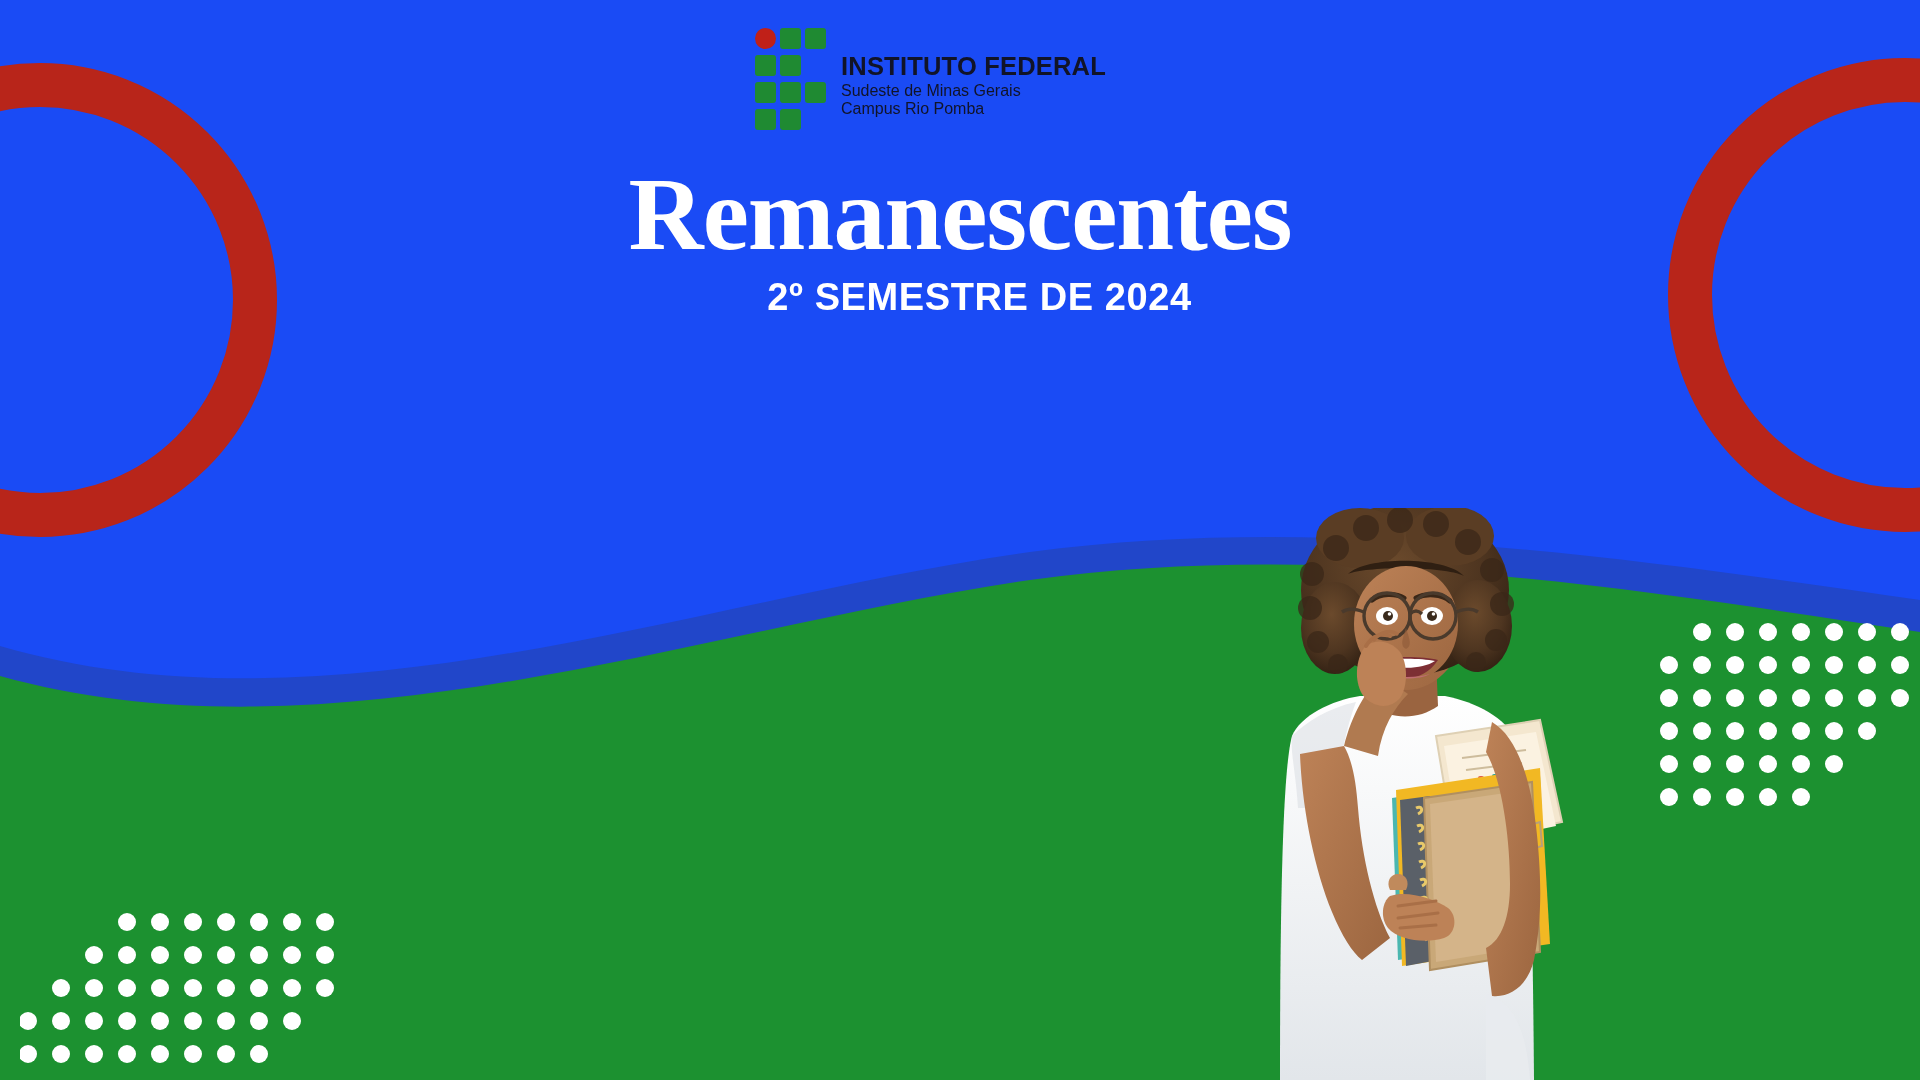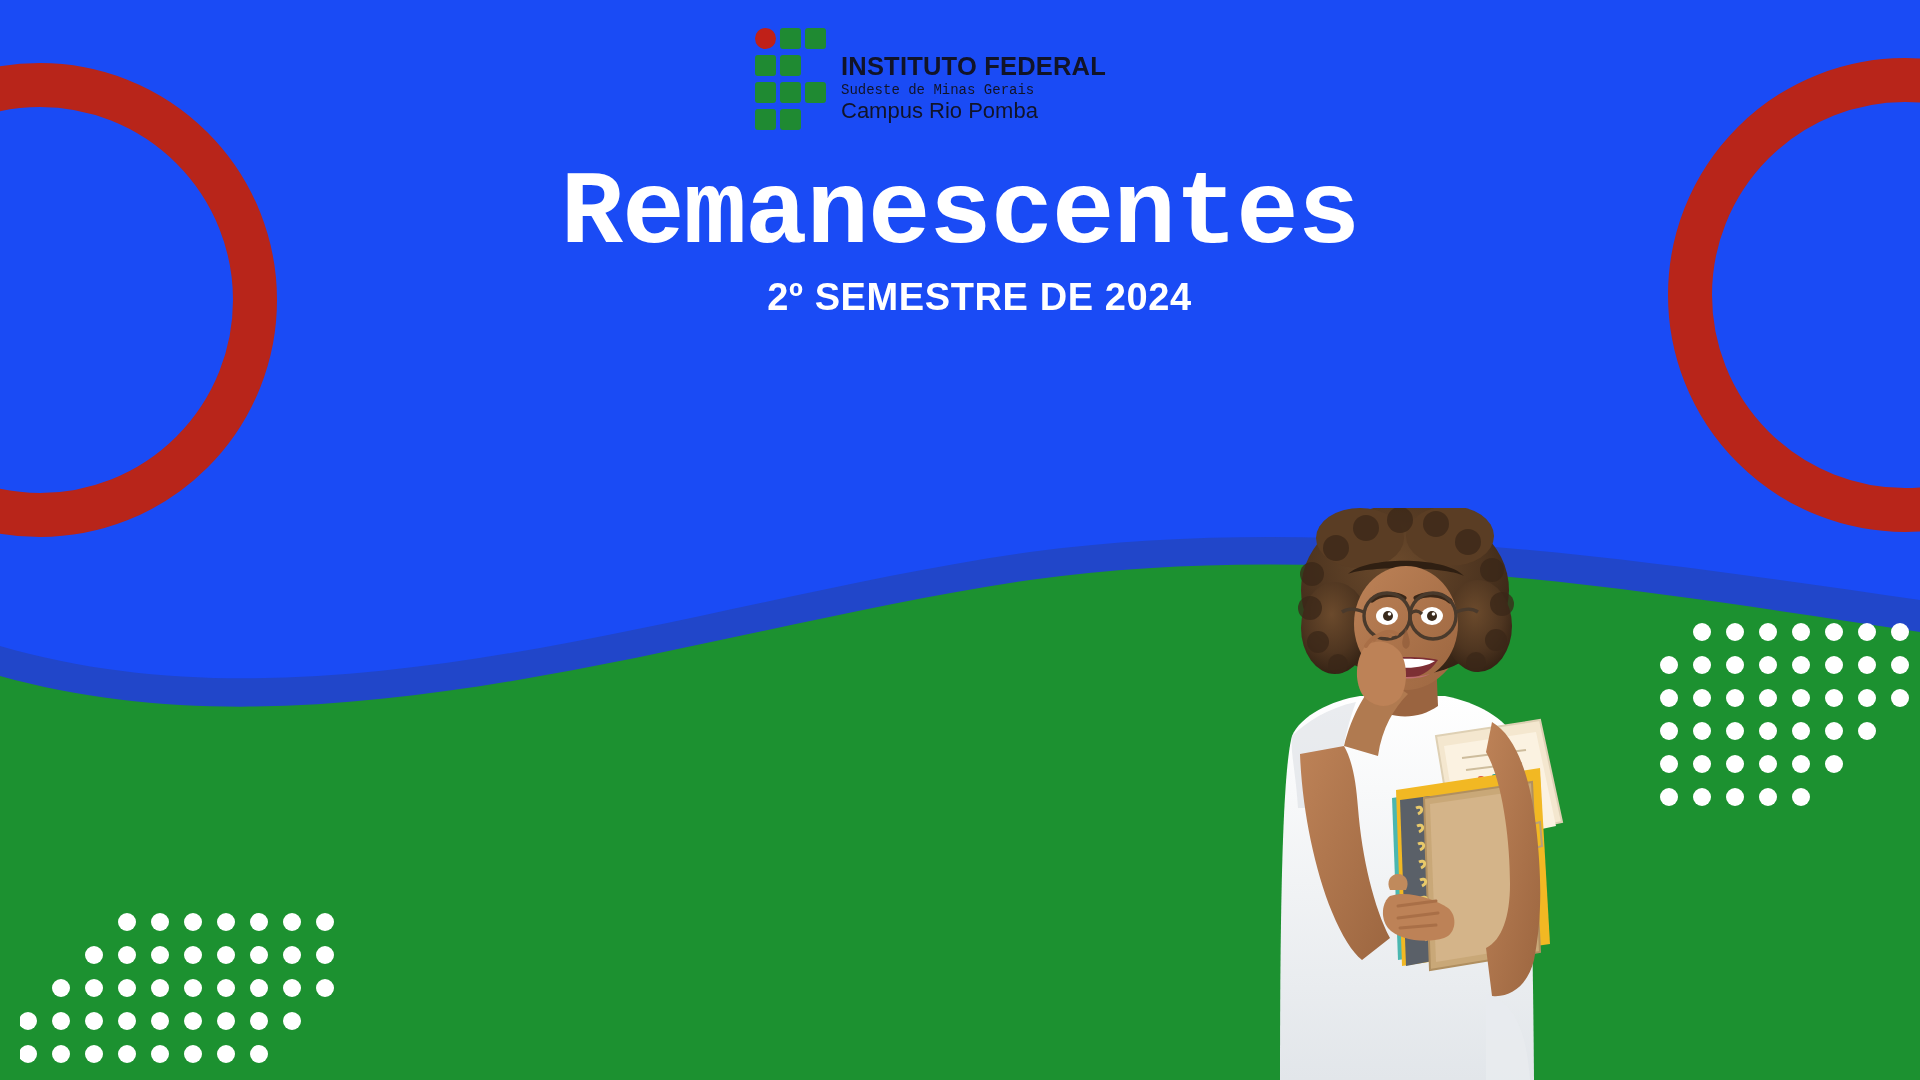--- a/index.html
+++ b/index.html
@@ -15,38 +15,38 @@
   .bg-svg{ position:absolute; inset:0; width:1920px; height:1080px; }
 
   
   .logo-block{
     position:absolute; left:755px; top:28px;
     display:flex; align-items:flex-start; gap:14px;
   }
   .logo-mark{ width:72px; height:104px; flex:none; }
   .logo-text{ padding-top:24px; color:#111428; line-height:1.16; }
   .logo-l1{ font-size:25.5px; font-weight:bold; letter-spacing:0.2px; white-space:nowrap; }
-  .logo-l2{ font-size:14px; font-weight:400; white-space:nowrap;font-family:Liberation Mono, monospace; }
-  .logo-l3{ font-size:22px; font-weight:400; white-space:nowrap; }
+  .logo-l2{ font-size:16px; font-weight:400; white-space:nowrap; }
+  .logo-l3{ font-size:16px; font-weight:400; white-space:nowrap; }
 
   
   .headline{
     position:absolute; left:0; right:0; top:168px;
     text-align:center; color:#fff;
   }
   .h-vagas{
     font-size:176px; font-weight:900; line-height:0.88;
     letter-spacing:-2px;
     font-family:"DejaVu Sans", sans-serif;
     font-stretch:condensed;
   }
   .h-rem{
     font-size:104px; font-weight:900; line-height:1.0;
     letter-spacing:-1px; margin-top:-6px;
-    font-family:Liberation Mono, monospace;
+    font-family:Liberation Serif, serif;
   }
   .h-sem{
     font-size:38px; font-weight:bold; letter-spacing:0.6px;
     margin-top:10px;
     font-family:"Liberation Sans", sans-serif;
     padding-left:39px;
   }
 
   
   .insc{

